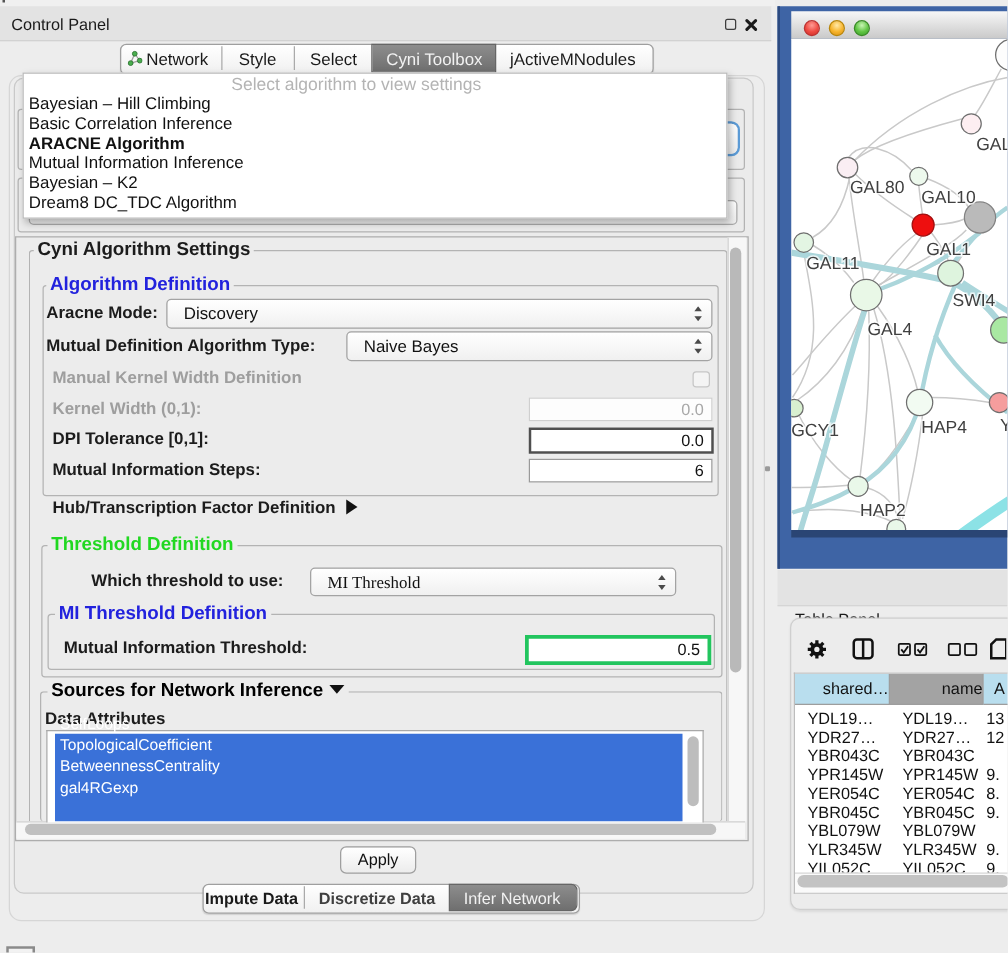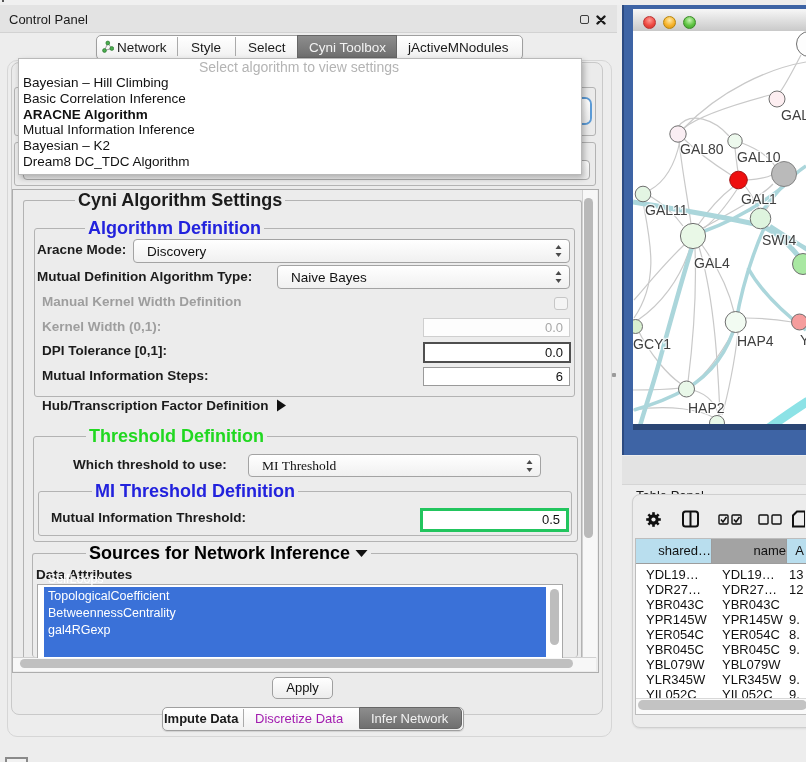--- a/index.html
+++ b/index.html
@@ -2,21 +2,21 @@
 <html><head>
 <meta charset="utf-8">
 <style>
   html,body{margin:0;padding:0;}
   body{width:806px;height:762px;position:relative;overflow:hidden;
        background:#ededed;font-family:"Liberation Sans",sans-serif;}
   .abs{position:absolute;}
   .lbl{font-size:13.5px;font-weight:bold;color:#1c1c1c;white-space:nowrap;}
   .dis{color:#9e9e9e;}
   .grp{position:absolute;border:1px solid #b3b3b3;border-radius:3px;}
-  .gtit{position:absolute;background:#ececec;padding:0 3px;font-size:18px;font-weight:bold;white-space:nowrap;line-height:14px;margin-left:48px;}
+  .gtit{position:absolute;background:#ececec;padding:0 3px;font-size:15px;font-weight:bold;white-space:nowrap;line-height:14px;}
   .combo{position:absolute;border:1px solid #a3a3a3;border-radius:4px;
          background:linear-gradient(#ffffff,#f0f0f0);
          font-size:13.5px;color:#111;}
   .combo .ct{position:absolute;left:13px;top:50%;transform:translateY(-50%);white-space:nowrap;}
   .combo .arr{position:absolute;right:7px;top:50%;transform:translateY(-50%);width:7px;height:12px;}
   .inp{position:absolute;background:#fff;font-size:13px;color:#111;
        text-align:right;line-height:18px;}
   .inp span{position:absolute;right:6px;top:50%;transform:translateY(-50%);}
 </style>
 </head>
@@ -143,21 +143,21 @@
 <div class="abs" style="left:37px;top:584px;width:524px;height:73px;background:#fff;border:1px solid #a8a8a8;border-bottom:none;"></div>
 <div class="abs" style="left:44px;top:587px;width:502px;height:70px;background:#3a71d8;"></div>
 <div class="abs" style="left:48px;top:571px;font-size:12.5px;color:#fff;line-height:17px;white-space:nowrap;">SelfLoops<br>TopologicalCoefficient<br>BetweennessCentrality<br>gal4RGexp</div>
 <div class="abs" style="left:550px;top:589px;width:9px;height:56px;background:#bdbdbd;border-radius:5px;"></div>
 
 <div class="abs" style="left:272px;top:677px;width:59px;height:20px;border:1px solid #9f9f9f;border-radius:5px;background:linear-gradient(#ffffff,#ececec);text-align:center;font-size:13px;line-height:19px;color:#111;">Apply</div>
 
 <div class="abs" style="left:162px;top:707px;height:22px;width:300px;border:1px solid #9f9f9f;border-radius:5px;background:linear-gradient(#ffffff,#f0f0f0);box-shadow:0 1px 1px rgba(0,0,0,0.12);z-index:5;"></div>
 <div class="abs" style="left:164px;top:711px;font-size:13px;font-weight:bold;color:#1a1a1a;z-index:6;">Impute Data</div>
 <div class="abs" style="left:243px;top:709px;width:1px;height:18px;background:#aaaaaa;z-index:6;"></div>
-<div class="abs" style="left:255px;top:711px;font-size:13px;font-weight:normal;color:#a21caf;z-index:6;">Discretize Data</div>
+<div class="abs" style="left:255px;top:711px;font-size:13px;font-weight:bold;color:#404040;z-index:6;">Discretize Data</div>
 <div class="abs" style="left:359px;top:707px;width:103px;height:22px;background:linear-gradient(#8d8d8d,#6f6f6f);border:1px solid #666;box-sizing:border-box;border-radius:0 5px 5px 0;z-index:6;"></div>
 <div class="abs" style="left:371px;top:711px;font-size:13px;color:#f2f2f2;z-index:7;">Infer Network</div>
 
 <div class="abs" style="left:5px;top:757px;width:19px;height:10px;border:2px solid #8a8a8a;background:#f2f2f2;"></div>
 
 <div class="abs" style="left:612px;top:373px;width:4px;height:4px;background:#9a9a9a;border-radius:1px;"></div>
 
 <div class="abs" style="left:622px;top:5px;width:184px;height:450px;background:#3e64a5;"></div>
 <div class="abs" style="left:622px;top:5px;width:2px;height:450px;background:#2c4a80;"></div>
 <div class="abs" style="left:633px;top:424px;width:173px;height:6px;background:#2a4574;"></div>
@@ -280,14 +280,14 @@
   <div style="position:absolute;left:76px;top:0;width:74px;height:24px;background:#a3a3a3;border-right:1px solid #9d9d9d;border-bottom:1px solid #9d9d9d;text-align:right;font-size:13px;line-height:24px;color:#111;">name</div>
   <div style="position:absolute;left:151px;top:0;width:25px;height:24px;background:#b9deee;border-bottom:1px solid #9d9d9d;text-align:center;font-size:13px;line-height:24px;color:#111;">A</div>
   <div style="position:absolute;left:10px;top:28px;font-size:13px;line-height:15px;color:#111;white-space:nowrap;">YDL19…<br>YDR27…<br>YBR043C<br>YPR145W<br>YER054C<br>YBR045C<br>YBL079W<br>YLR345W<br>YIL052C</div>
   <div style="position:absolute;left:86px;top:28px;font-size:13px;line-height:15px;color:#111;white-space:nowrap;">YDL19…<br>YDR27…<br>YBR043C<br>YPR145W<br>YER054C<br>YBR045C<br>YBL079W<br>YLR345W<br>YIL052C</div>
   <div style="position:absolute;left:153px;top:28px;font-size:13px;line-height:15px;color:#111;white-space:nowrap;">13<br>12<br>&nbsp;<br>9.<br>8.<br>9.<br>&nbsp;<br>9.<br>9.</div>
   <div style="position:absolute;left:0px;top:159px;width:171px;height:16px;background:#fafafa;border-top:1px solid #d8d8d8;"></div>
   <div style="position:absolute;left:2px;top:161px;width:169px;height:10px;background:#c3c3c3;border-radius:5px;"></div>
 </div>
 
 <div class="abs" style="left:18px;top:58px;width:562px;height:115px;background:#fff;border:1px solid #b9b9b9;box-shadow:2px 3px 6px rgba(0,0,0,0.28);z-index:50;"></div>
-<div class="abs" style="left:18px;top:58px;width:562px;text-align:center;font-size:14px;color:#b4b4b4;z-index:51;top:59px;">Select algorithm to view settings</div>
+<div class="abs" style="left:4px;top:58px;width:562px;text-align:center;font-size:14px;color:#b4b4b4;z-index:51;top:59px;">Select algorithm to view settings</div>
 <div class="abs" style="left:23px;top:75px;z-index:51;font-size:13.5px;color:#111;line-height:15.8px;white-space:nowrap;">Bayesian – Hill Climbing<br>Basic Correlation Inference<br><b>ARACNE Algorithm</b><br>Mutual Information Inference<br>Bayesian – K2<br>Dream8 DC_TDC Algorithm</div>
 
 </body></html>

